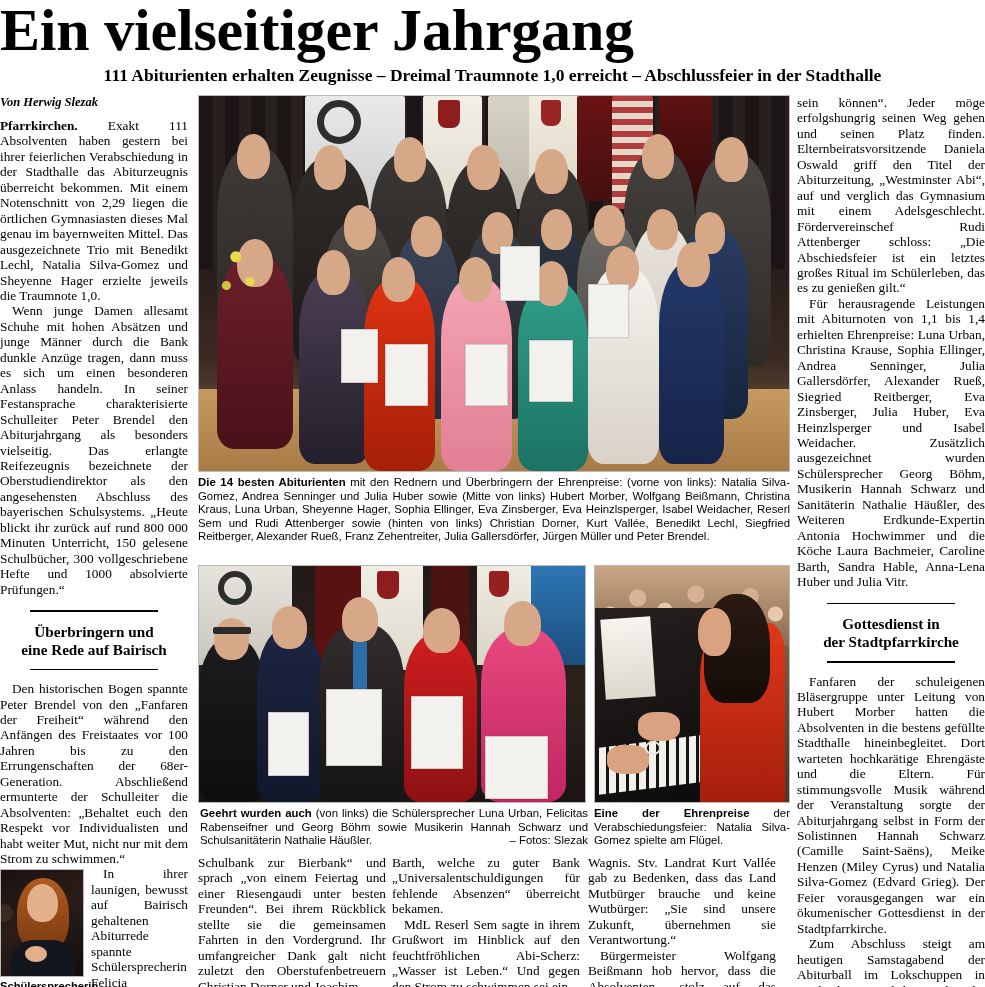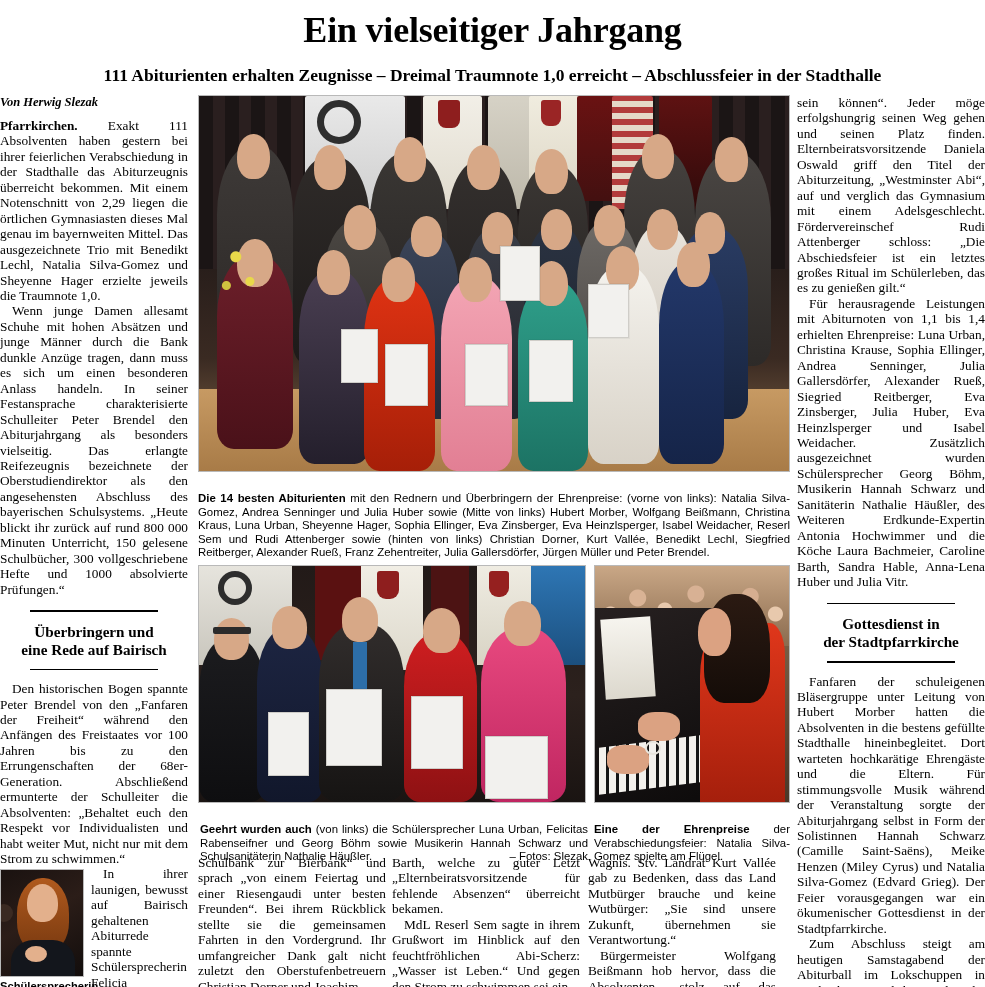--- a/index.html
+++ b/index.html
@@ -18,24 +18,24 @@
   .page {
     position: relative;
     width: 985px;
     height: 987px;
     box-sizing: border-box;
     padding: 0;
   }
 
   
   .headline {
-    text-align: center;
+    text-align: left;
     font-family: "Liberation Serif", serif;
     font-weight: bold;
-    font-size: 36px;
+    font-size: 60px;
     line-height: 48px;
     letter-spacing: -0.2px;
     margin: 6px 0 0 0;
     padding: 0;
   }
   .subhead {
     text-align: center;
     font-family: "Liberation Serif", serif;
     font-weight: bold;
     font-size: 17.5px;
@@ -120,21 +120,20 @@
     width: 592px;
     height: 377px;
   }
   .cap {
     position: absolute;
     font-family: "Liberation Sans", sans-serif;
     font-size: 11.4px;
     line-height: 13.6px;
     text-align: justify;
     color: #000;
-    margin-top: 16px;
   }
   .cap b { font-weight: bold; }
   .cap-main {
     left: 198px;
     top: 381px;
     width: 592px;
   }
 
   .photo-two {
     position: absolute;
@@ -430,21 +429,21 @@
       <div style="position:absolute;left:26%;top:74%;width:8%;height:6%;border:2px solid #e9e6de;border-radius:50%;box-sizing:border-box;"></div>
     </div>
 
     <div class="cap cap-three"><b>Eine der Ehrenpreise</b><span> der Verabschiedungsfeier: Natalia Silva-Gomez spielte am Flügel.</span></div>
 
     <div class="lower-cols">
       <div class="lower-col lc1">
         <p class="story">Schulbank zur Bierbank“ und sprach „von einem Feiertag und einer Riesengaudi unter besten Freunden“. Bei ihrem Rückblick stellte sie die gemeinsamen Fahrten in den Vordergrund. Ihr umfangreicher Dank galt nicht zuletzt den Oberstufenbetreuern Christian Dorner und Joachim</p>
       </div>
       <div class="lower-col lc2">
-        <p class="story">Barth, welche zu guter Letzt „Elternbeiratsvorsitzende für fehlende Absenzen“ überreicht bekamen.</p>
+        <p class="story">Barth, welche zu guter Bank „Universalentschuldigungen für fehlende Absenzen“ überreicht bekamen.</p>
         <p class="story indent">MdL Reserl Sem sagte in ihrem Grußwort im Hinblick auf den feuchtfröhlichen Abi-Scherz: „Wasser ist Leben.“ Und gegen den Strom zu schwimmen sei ein</p>
       </div>
       <div class="lower-col lc3">
         <p class="story">Wagnis. Stv. Landrat Kurt Vallée gab zu Bedenken, dass das Land Mutbürger brauche und keine Wutbürger: „Sie sind unsere Zukunft, übernehmen sie Verantwortung.“</p>
         <p class="story indent">Bürgermeister Wolfgang Beißmann hob hervor, dass die Absolventen „stolz auf das Erreichte</p>
       </div>
     </div>
 
     <div class="col col-right">
       <p class="story">sein können“. Jeder möge erfolgshungrig seinen Weg gehen und seinen Platz finden. Elternbeiratsvorsitzende Daniela Oswald griff den Titel der Abiturzeitung, „Westminster Abi“, auf und verglich das Gymnasium mit einem Adelsgeschlecht. Fördervereinschef Rudi Attenberger schloss: „Die Abschiedsfeier ist ein letztes großes Ritual im Schülerleben, das es zu genießen gilt.“</p>

